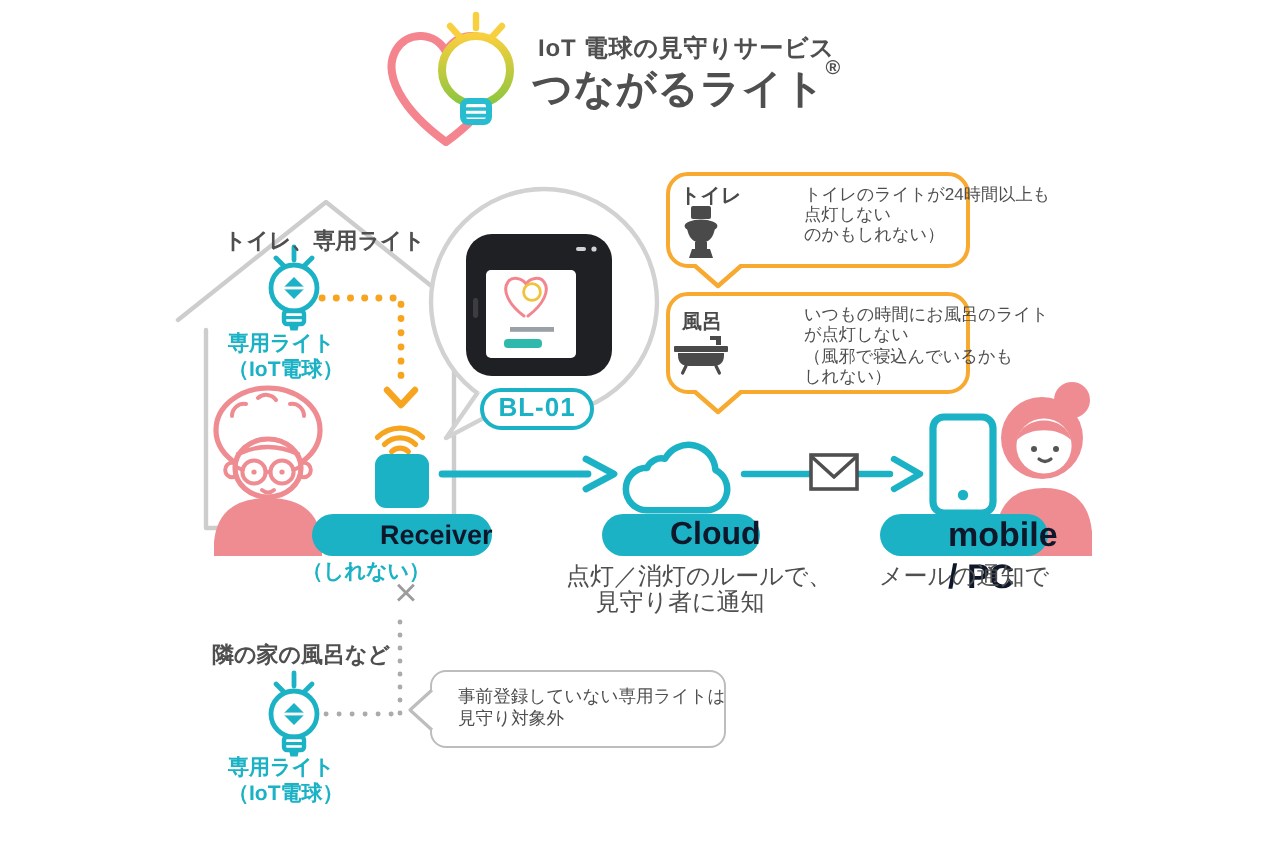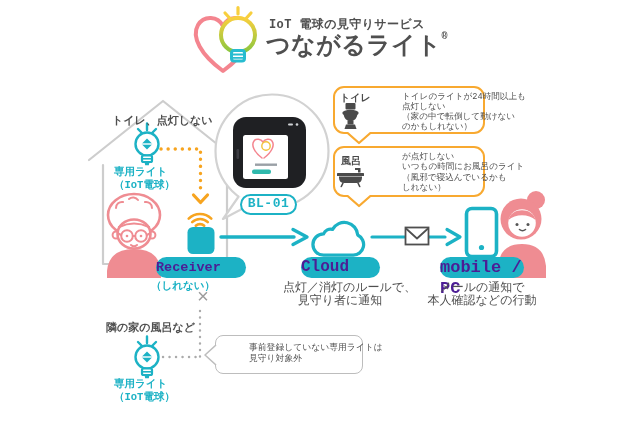--- a/index.html
+++ b/index.html
@@ -1,33 +1,33 @@
 <!DOCTYPE html>
 <html><head>
 <meta charset="utf-8">
 <style>
   html,body{margin:0;padding:0;background:#fff;}
   *{box-sizing:border-box;}
   #stage{position:relative;width:640px;height:426px;background:#ffffff;overflow:hidden;
-         font-family:Liberation Mono, monospace;}
+         font-family:Liberation Sans, sans-serif;}
   .abs{position:absolute;}
-  .pill{background:#1cb2c5;color:#4c1d95;border-radius:11px;text-align:left;
-        font-weight:bold;line-height:21px;height:21px;}
+  .pill{background:#1cb2c5;color:#0f172a;border-radius:11px;text-align:left;
+        font-weight:bold;line-height:21px;height:21px;padding-left:34px;}
   .lbl-dark{font-weight:bold;color:#4f4f4f;font-size:11px;white-space:nowrap;}
   .lbl-teal{font-weight:bold;color:#1cb2c5;font-size:10.5px;line-height:13px;white-space:nowrap;}
   .desc{font-size:12px;color:#4f4f4f;text-align:center;line-height:13px;white-space:nowrap;}
   .callout{background:#fff;border:2.2px solid #f8a930;border-radius:11px;}
   .callout .tag{position:absolute;font-size:10px;font-weight:bold;color:#4a4a4a;}
   .callout .lines{position:absolute;font-size:8.6px;line-height:10.3px;color:#4f4f4f;white-space:nowrap;}
   .callout .lines span{display:block;margin-left:36px;}
   .note-bubble{background:#fff;border:1.6px solid #bdbdbd;border-radius:8px;}
   .note-bubble .lines{position:absolute;left:13px;top:7px;font-size:8.8px;line-height:11px;color:#4f4f4f;white-space:nowrap;}
-  .note-bubble .lines span{display:block;margin-left:20px;}
+  .note-bubble .lines span{display:block;}
   .copyright{font-size:7.2px;line-height:9.7px;color:#b3b3b3;text-align:right;white-space:nowrap;}
-  .title-main{font-size:24px;font-weight:bold;color:#4f4f4f;letter-spacing:0.5px;white-space:nowrap;}
+  .title-main{font-size:20px;font-weight:bold;color:#4f4f4f;letter-spacing:0.5px;white-space:nowrap;}
   .title-sub{font-size:12px;font-weight:bold;color:#4f4f4f;letter-spacing:0.4px;white-space:nowrap;}
   .reg{font-size:10px;vertical-align:14px;font-weight:bold;color:#4f4f4f;}
 </style>
 </head>
 <body>
 
 <div id="stage">
 
   <svg class="abs" style="left:0;top:0" width="640" height="426" viewBox="0 0 640 426">
     <defs>
@@ -142,79 +142,77 @@
       <circle cx="53" cy="30" r="17" fill="#fff" stroke="url(#bulbGrad)" stroke-width="4"></circle>
       <path d="M40,8 L45,13.5 M53,2.5 V9 M66,8 L61,13.5" stroke="#f8cf3e" stroke-width="3.2" stroke-linecap="round"></path>
       <rect x="46.5" y="45.5" width="13" height="10.5" rx="2.5" fill="#fff" stroke="#27bcd0" stroke-width="3"></rect>
       <path d="M46.5,49.5 H59.5 M46.5,52.8 H59.5" stroke="#27bcd0" stroke-width="1.8"></path>
     </g>
   </svg>
 
   <div class="abs title-sub" style="left:269px;top:16px">IoT 電球の見守りサービス</div>
   <div class="abs" style="left:266px;top:29px"><span class="title-main">つながるライト</span><span class="reg">®</span></div>
 
-  <div class="abs lbl-dark" style="left:112px;top:113px">トイレ、点灯しない</div>
+  <div class="abs lbl-dark" style="left:112px;top:113px">トイレ、専用ライト</div>
   <div class="abs lbl-teal" style="left:114px;top:166px;width:64px">
     <span style="display:block">専用ライト</span>
     <span style="display:block">（IoT電球）</span>
   </div>
 
   <div class="abs" style="left:240px;top:194px;width:57px;height:21px;border:2.5px solid #1cb2c5;border-radius:13px;background:#fff;color:#1cb2c5;font-weight:bold;font-size:13px;line-height:16px;text-align:center;letter-spacing:0.5px">BL-01</div>
 
   <div class="abs pill" style="left:156px;top:257px;width:90px;font-size:13.5px">Receiver</div>
   <div class="abs lbl-teal" style="left:151px;top:280px;width:100px">（しれない）</div>
 
   <div class="abs pill" style="left:301px;top:257px;width:79px;font-size:16px">Cloud</div>
   <div class="abs desc" style="left:283px;top:282px;width:114px">
     <span style="display:block">点灯／消灯のルールで、</span>
     <span style="display:block">見守り者に通知</span>
   </div>
 
   <div class="abs pill" style="left:440px;top:257px;width:84px;font-size:17px">mobile / PC</div>
   <div class="abs desc" style="left:426px;top:282px;width:112px">
     <span style="display:block">メールの通知で</span>
-    <span style="display:block">本人確認などの行動</span>
   </div>
 
   <div class="abs callout" style="left:333px;top:86px;width:152px;height:48px">
     <div class="tag" style="left:5px;top:3px">トイレ</div>
     <svg class="abs" style="left:7px;top:15px" width="18" height="27" viewBox="0 0 18 27">
       <g fill="#4a4a4a">
         <rect x="3.5" y="0" width="10" height="6.5" rx="1"></rect>
         <ellipse cx="8.5" cy="10" rx="8.2" ry="3.2"></ellipse>
         <path d="M1.5,11 Q2.5,18 8.5,18.5 Q14.5,18 15.5,11 Z"></path>
         <rect x="5.5" y="18" width="6" height="3.5"></rect>
         <path d="M4,21.5 H13 L14.5,26 H2.5 Z"></path>
       </g>
     </svg>
     <div class="lines" style="left:31px;top:3.5px">
       <span>トイレのライトが24時間以上も</span>
       <span>点灯しない</span>
-      <span>（家の中で転倒して動けない</span>
       <span>のかもしれない）</span>
     </div>
   </div>
   <svg class="abs" style="left:346px;top:131.8px" width="26" height="13">
     <polygon points="1,0 25,0 13,10.5" fill="#fff"></polygon>
     <path d="M1,0.5 L13,11 L25,0.5" fill="none" stroke="#f8a930" stroke-width="2.2" stroke-linecap="round" stroke-linejoin="round"></path>
   </svg>
 
   <div class="abs callout" style="left:333px;top:146px;width:152px;height:51px">
     <div class="tag" style="left:6px;top:6px">風呂</div>
     <svg class="abs" style="left:2px;top:20px" width="28" height="20" viewBox="0 0 28 20">
       <g fill="#4a4a4a">
         <path d="M21,4.5 V2 H18 V0 H23.5 V4.5 Z"></path>
         <rect x="0" y="5" width="27" height="3" rx="0.5"></rect>
         <path d="M2,8.5 H25 V9.5 Q25,15 19.5,15 H7.5 Q2,15 2,9.5 Z"></path>
       </g>
       <path d="M6,15 L4.3,18.5 M21,15 L22.7,18.5" stroke="#4a4a4a" stroke-width="1.6" stroke-linecap="round"></path>
     </svg>
     <div class="lines" style="left:31px;top:4px">
+      <span>いつもの時間にお風呂のライト</span>
       <span>が点灯しない</span>
-      <span>いつもの時間にお風呂のライト</span>
       <span>（風邪で寝込んでいるかも</span>
       <span>しれない）</span>
     </div>
   </div>
   <svg class="abs" style="left:346px;top:194.8px" width="26" height="13">
     <polygon points="1,0 25,0 13,10.5" fill="#fff"></polygon>
     <path d="M1,0.5 L13,11 L25,0.5" fill="none" stroke="#f8a930" stroke-width="2.2" stroke-linecap="round" stroke-linejoin="round"></path>
   </svg>
 
   <div class="abs" style="left:193px;top:286px;width:20px;text-align:center;font-size:20px;color:#9c9c9c">×</div>

